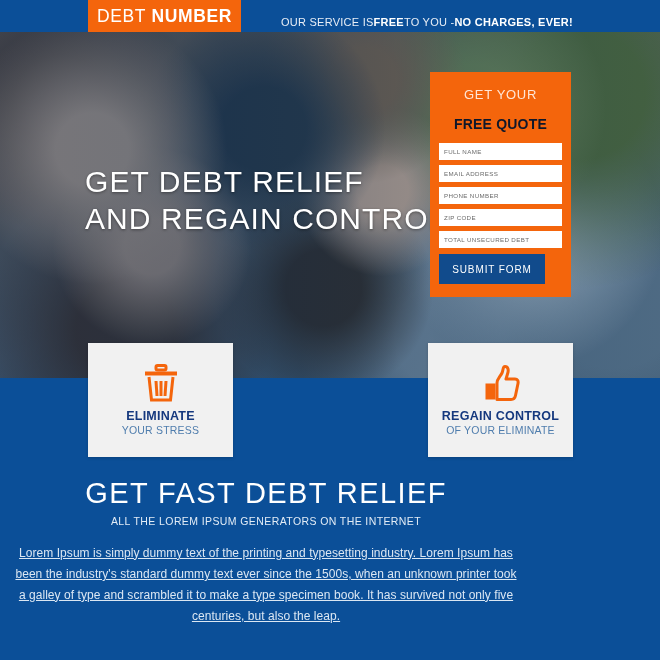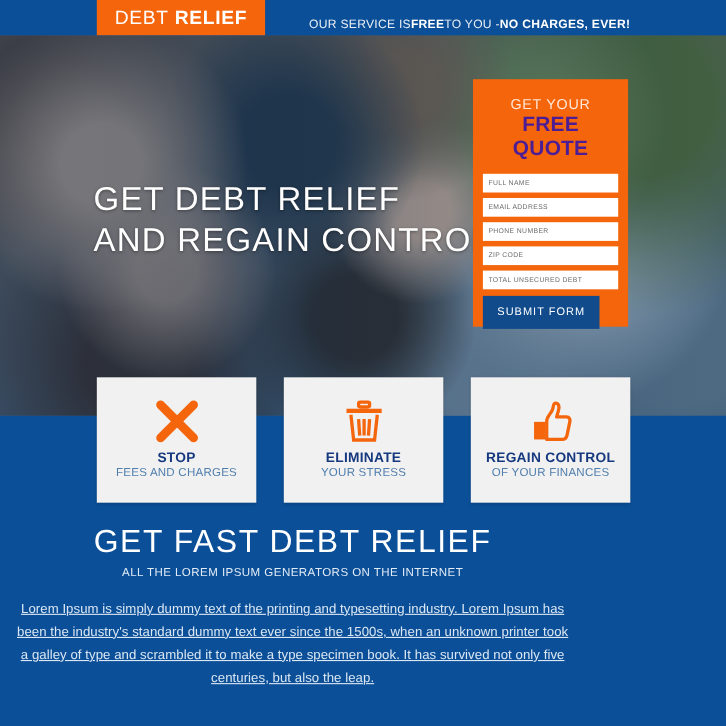--- a/index.html
+++ b/index.html
@@ -135,26 +135,26 @@
   .quote-title-sm {
     text-align: center;
     color: #ffe6d6;
     font-size: 13px;
     font-weight: 300;
     letter-spacing: 0.7px;
     line-height: 1.1;
   }
   .quote-title-lg {
     text-align: center;
-    color: #4c1d95;
-    font-size: 19px;
+    color: #0f172a;
+    font-size: 14px;
     font-weight: 700;
     letter-spacing: 0.2px;
     line-height: 1.15;
-    margin-top: 1px;
+    margin-top: 14px;
   }
 
   .form-fields { margin-top: 11px; }
 
   .field {
     display: block;
     width: 123px;
     height: 17px;
     background: #ffffff;
     border: none;
@@ -280,21 +280,21 @@
 </style>
 </head>
 <body>
 
 <div class="page">
 
   <div class="topbar">
     <div class="logo-badge">
       <div class="logo-text">
         <span class="light">DEBT</span>
-        <span class="bold">RELIEF</span>
+        <span class="bold">NUMBER</span>
       </div>
     </div>
     <div class="tagline">
       <span>OUR SERVICE IS </span>
         <b>FREE</b>
         <span> TO YOU - </span>
         <b>NO CHARGES, EVER!</b>
     </div>
   </div>
 
@@ -317,32 +317,20 @@
       <input class="field" type="text" placeholder="PHONE NUMBER" style="">
       <input class="field" type="text" placeholder="ZIP CODE" style="">
       <input class="field" type="text" placeholder="TOTAL UNSECURED DEBT" style="">
     </div>
 
     <button class="submit-btn">SUBMIT FORM</button>
   </div>
 
   <div class="cards">
 
-    <div class="card">
-      <div class="card-icon">
-        <svg width="42" height="42" viewBox="0 0 42 42" aria-hidden="true">
-          <g stroke="#f4650c" stroke-width="8" stroke-linecap="round">
-            <line x1="6" y1="6" x2="36" y2="36"></line>
-            <line x1="36" y1="6" x2="6" y2="36"></line>
-          </g>
-        </svg>
-      </div>
-      <div class="card-title">STOP</div>
-      <div class="card-sub">FEES AND CHARGES</div>
-    </div>
 
     <div class="card">
       <div class="card-icon">
         <svg width="38" height="42" viewBox="0 0 38 42" aria-hidden="true">
           <g fill="none" stroke="#f4650c" stroke-width="3">
             <rect x="14" y="3.5" width="10" height="4.5" rx="1.5"></rect>
             <line x1="3" y1="11.5" x2="35" y2="11.5" stroke-width="4"></line>
             <path d="M7 15 L9.5 38 L28.5 38 L31 15"></path>
             <line x1="14" y1="19" x2="15" y2="34"></line>
             <line x1="19" y1="19" x2="19" y2="34"></line>
@@ -357,21 +345,21 @@
     <div class="card">
       <div class="card-icon">
         <svg width="42" height="42" viewBox="0 0 42 42" aria-hidden="true">
           <g fill="none" stroke="#f4650c" stroke-width="3" stroke-linejoin="round">
             <path d="M17 21 C17 17 20 15 22 11 C23.5 8 22.5 4.5 25 4.5 C28 4.5 29 8 27.5 12 L26 17 L35 17 C37.5 17 38.5 19 38 21.5 L35.5 33.5 C35 36 33.5 37.5 31 37.5 L17 37.5 Z"></path>
           </g>
           <rect x="5.5" y="21.5" width="10" height="16" fill="#f4650c"></rect>
         </svg>
       </div>
       <div class="card-title">REGAIN CONTROL</div>
-      <div class="card-sub">OF YOUR FINANCES</div>
+      <div class="card-sub">OF YOUR ELIMINATE</div>
     </div>
 
   </div>
 
   <div class="bottom">
     <div class="bottom-title">GET FAST DEBT RELIEF</div>
     <div class="bottom-sub">ALL THE LOREM IPSUM GENERATORS ON THE INTERNET</div>
     <div class="bottom-body">Lorem Ipsum is simply dummy text of the printing and typesetting industry. Lorem Ipsum has been the industry's standard dummy text ever since the 1500s, when an unknown printer took a galley of type and scrambled it to make a type specimen book. It has survived not only five centuries, but also the leap.</div>
   </div>
 

